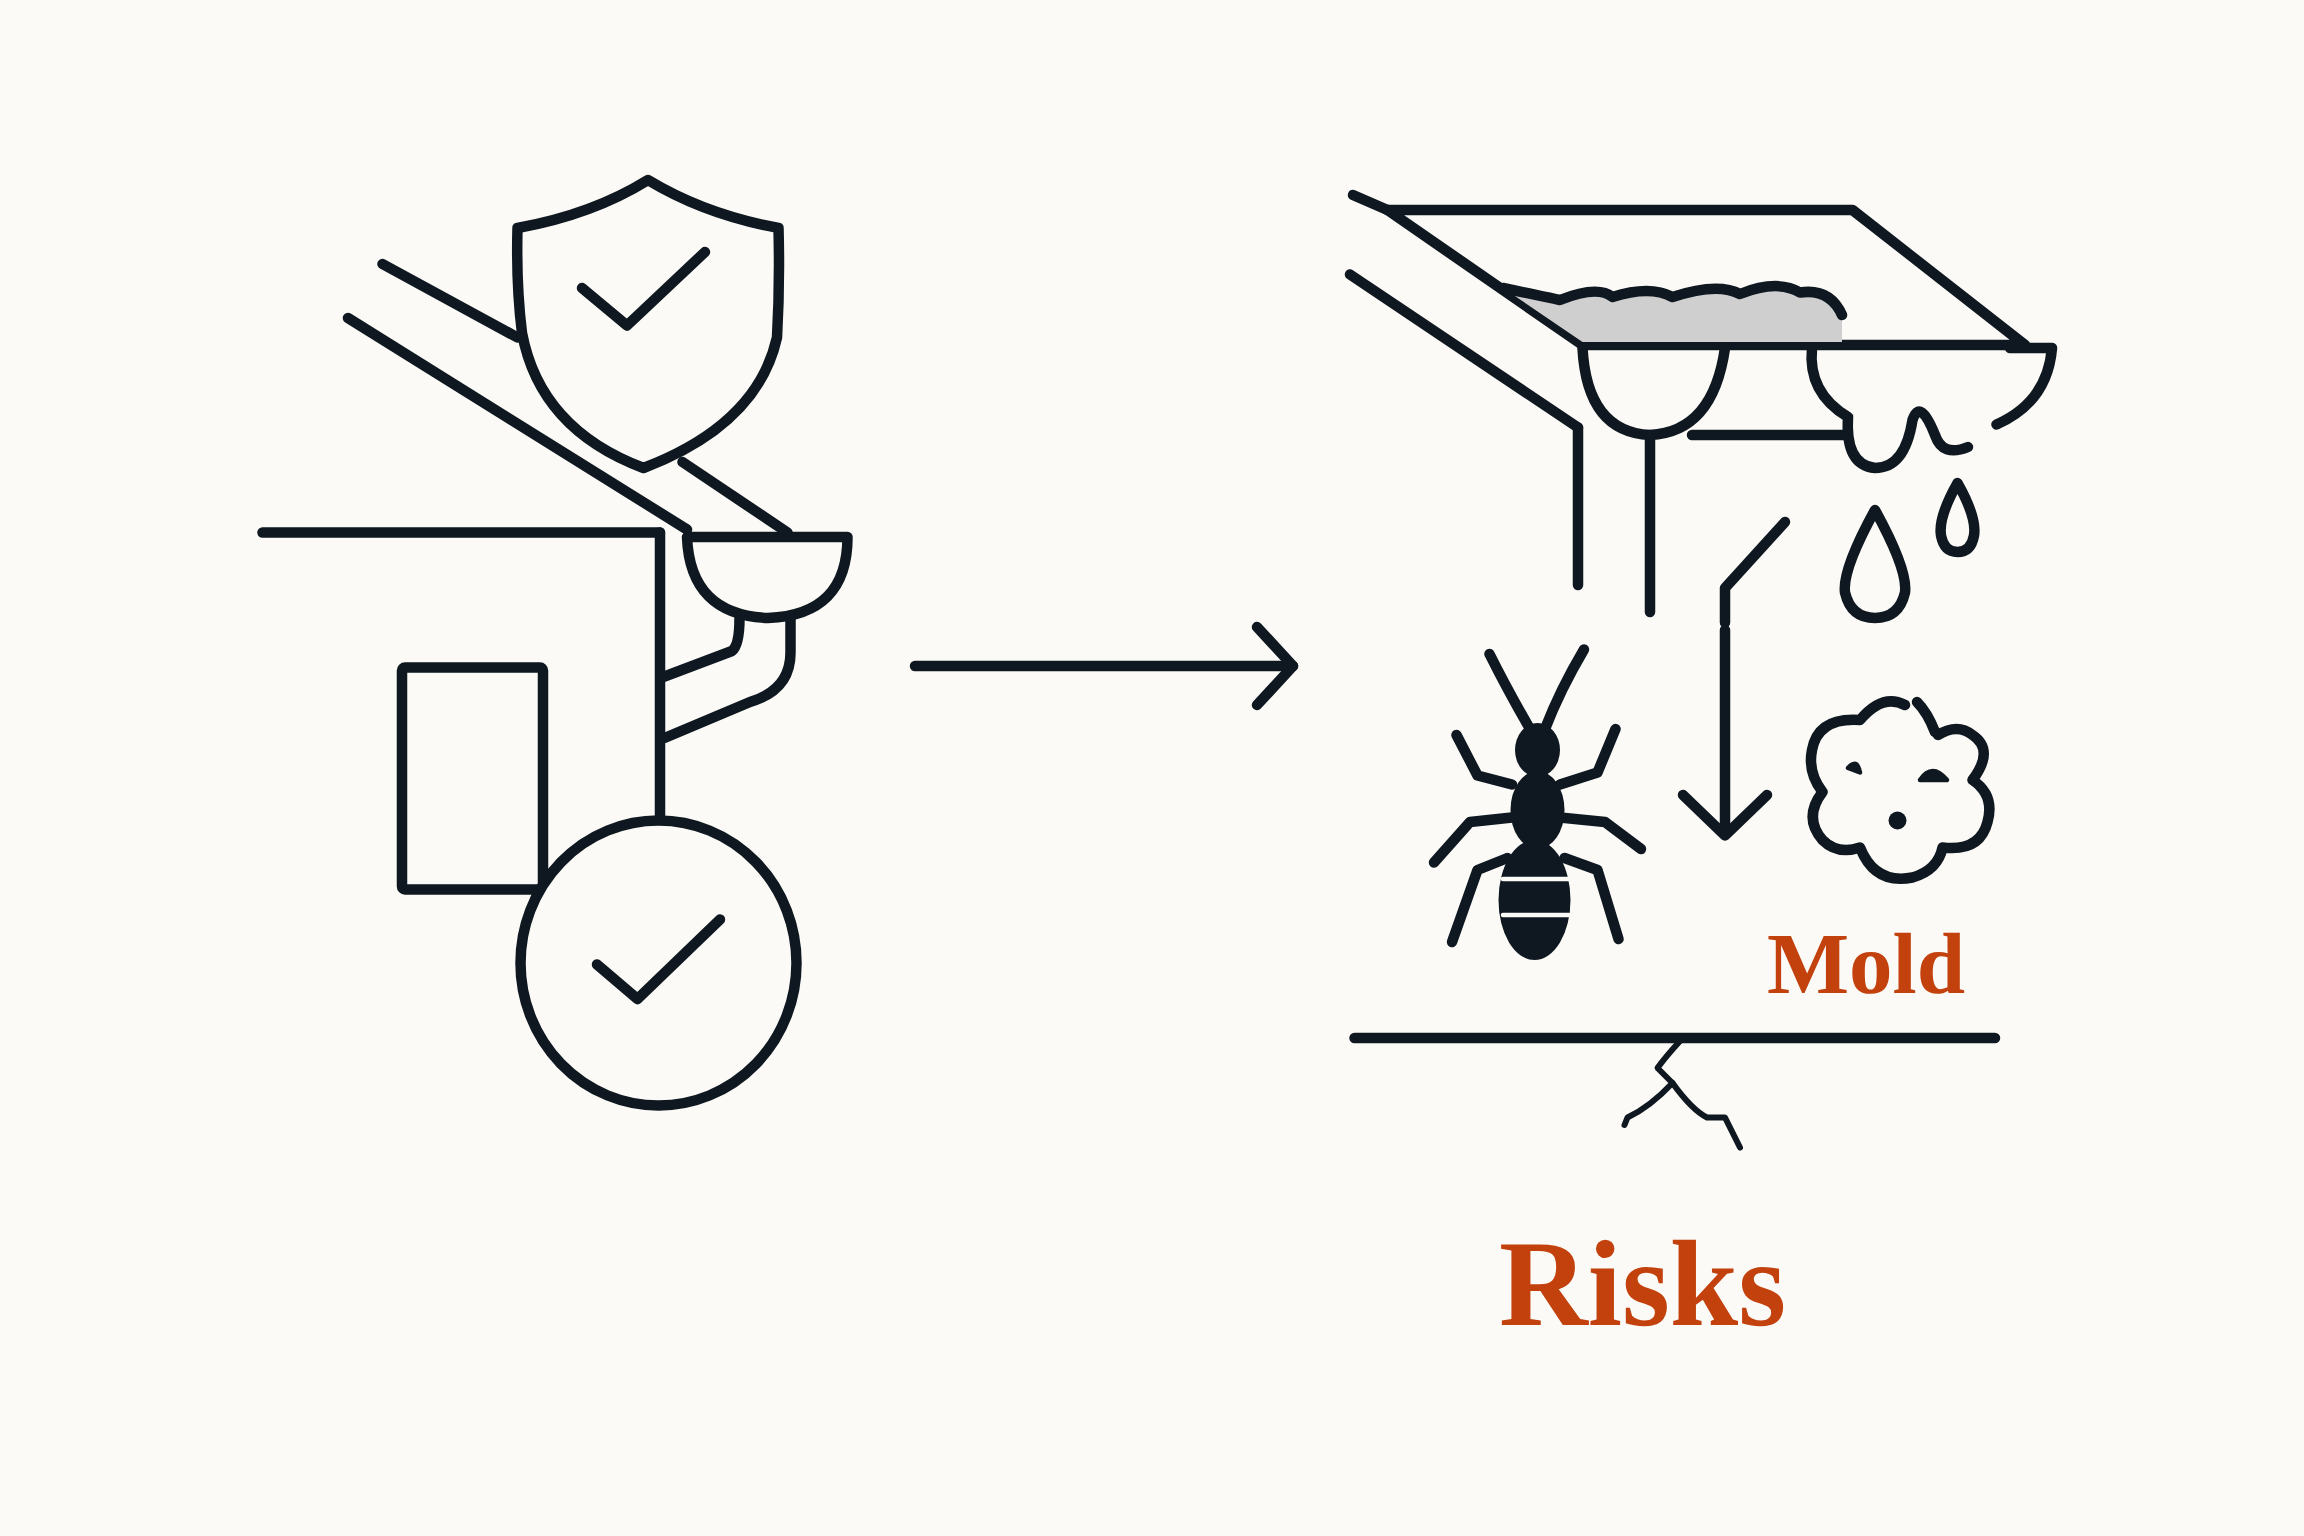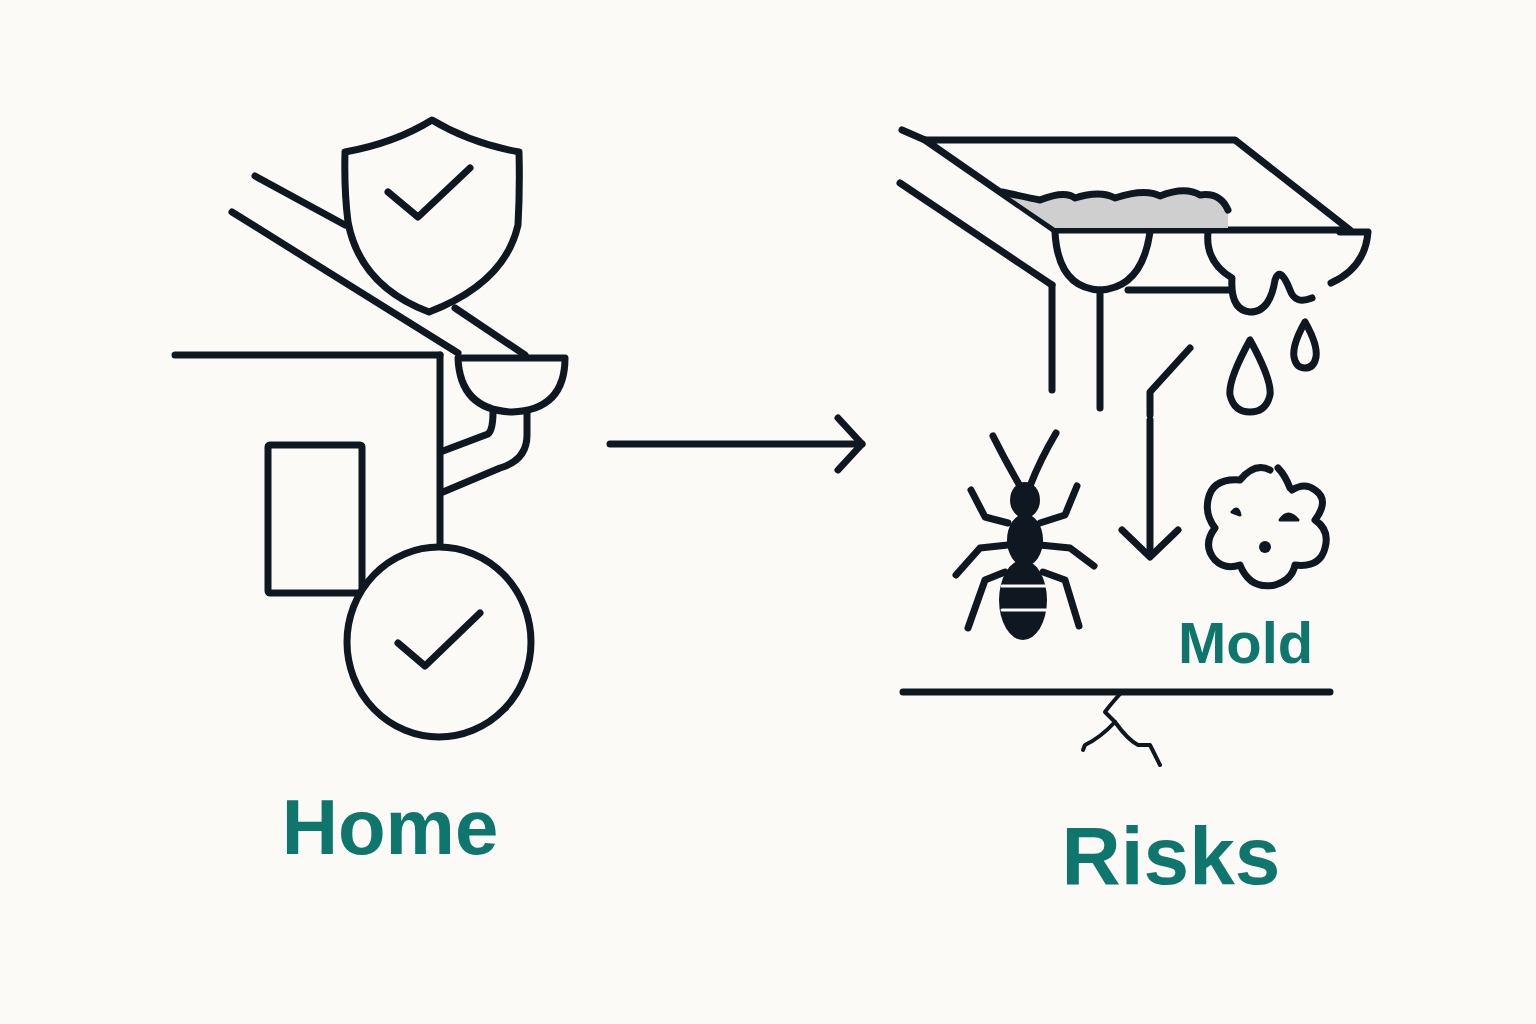--- a/index.html
+++ b/index.html
@@ -4,26 +4,26 @@
 <style>
   html, body { margin: 0; padding: 0; }
   body {
     width: 1536px; height: 1024px; overflow: hidden;
     background: #fbfaf6;
     position: relative;
     font-family: "Liberation Sans", sans-serif;
   }
   svg.art { position: absolute; left: 0; top: 0; }
   .label {
-    position: absolute; color: #0f766e; font-weight: bold;
-    font-family: Liberation Sans, sans-serif; text-align: center;
+    position: absolute; color: #c2410c; font-weight: bold;
+    font-family: Liberation Serif, serif; text-align: center;
     line-height: 1;
   }
   #left-title { left: 150px; top: 782px; width: 480px; font-size: 78px; line-height: 90px; }
-  #right-title { left: 996px; top: 815px; width: 350px; font-size: 82px; }
+  #right-title { left: 920px; top: 815px; width: 350px; font-size: 82px; }
   #mold-label { left: 1178px; top: 614px; font-size: 58px; text-align: left; }
 </style>
 </head>
 <body>
 
 <svg class="art" width="1536" height="1024" viewBox="0 0 1536 1024" xmlns="http://www.w3.org/2000/svg" fill="none" stroke="#0f1820" stroke-width="7" stroke-linecap="round" stroke-linejoin="round">
 
   <g>
 
     <line x1="255" y1="176" x2="345" y2="225"></line>
@@ -110,18 +110,17 @@
   </g>
 
   <g>
     <line x1="903" y1="692" x2="1330" y2="692"></line>
     <path d="M1120 694 Q1110 705 1105 712 L1115 722 Q1100 738 1085 745 L1083 750" stroke-width="4"></path>
     <path d="M1115 722 Q1128 740 1138 745 L1150 745 L1160 765" stroke-width="4"></path>
   </g>
 </svg>
 
 <div class="label" id="left-title">
-  <div>Home</div>
 </div>
 
 <div class="label" id="right-title">Risks</div>
 
 <div class="label" id="mold-label">Mold</div>
 
 </body></html>

